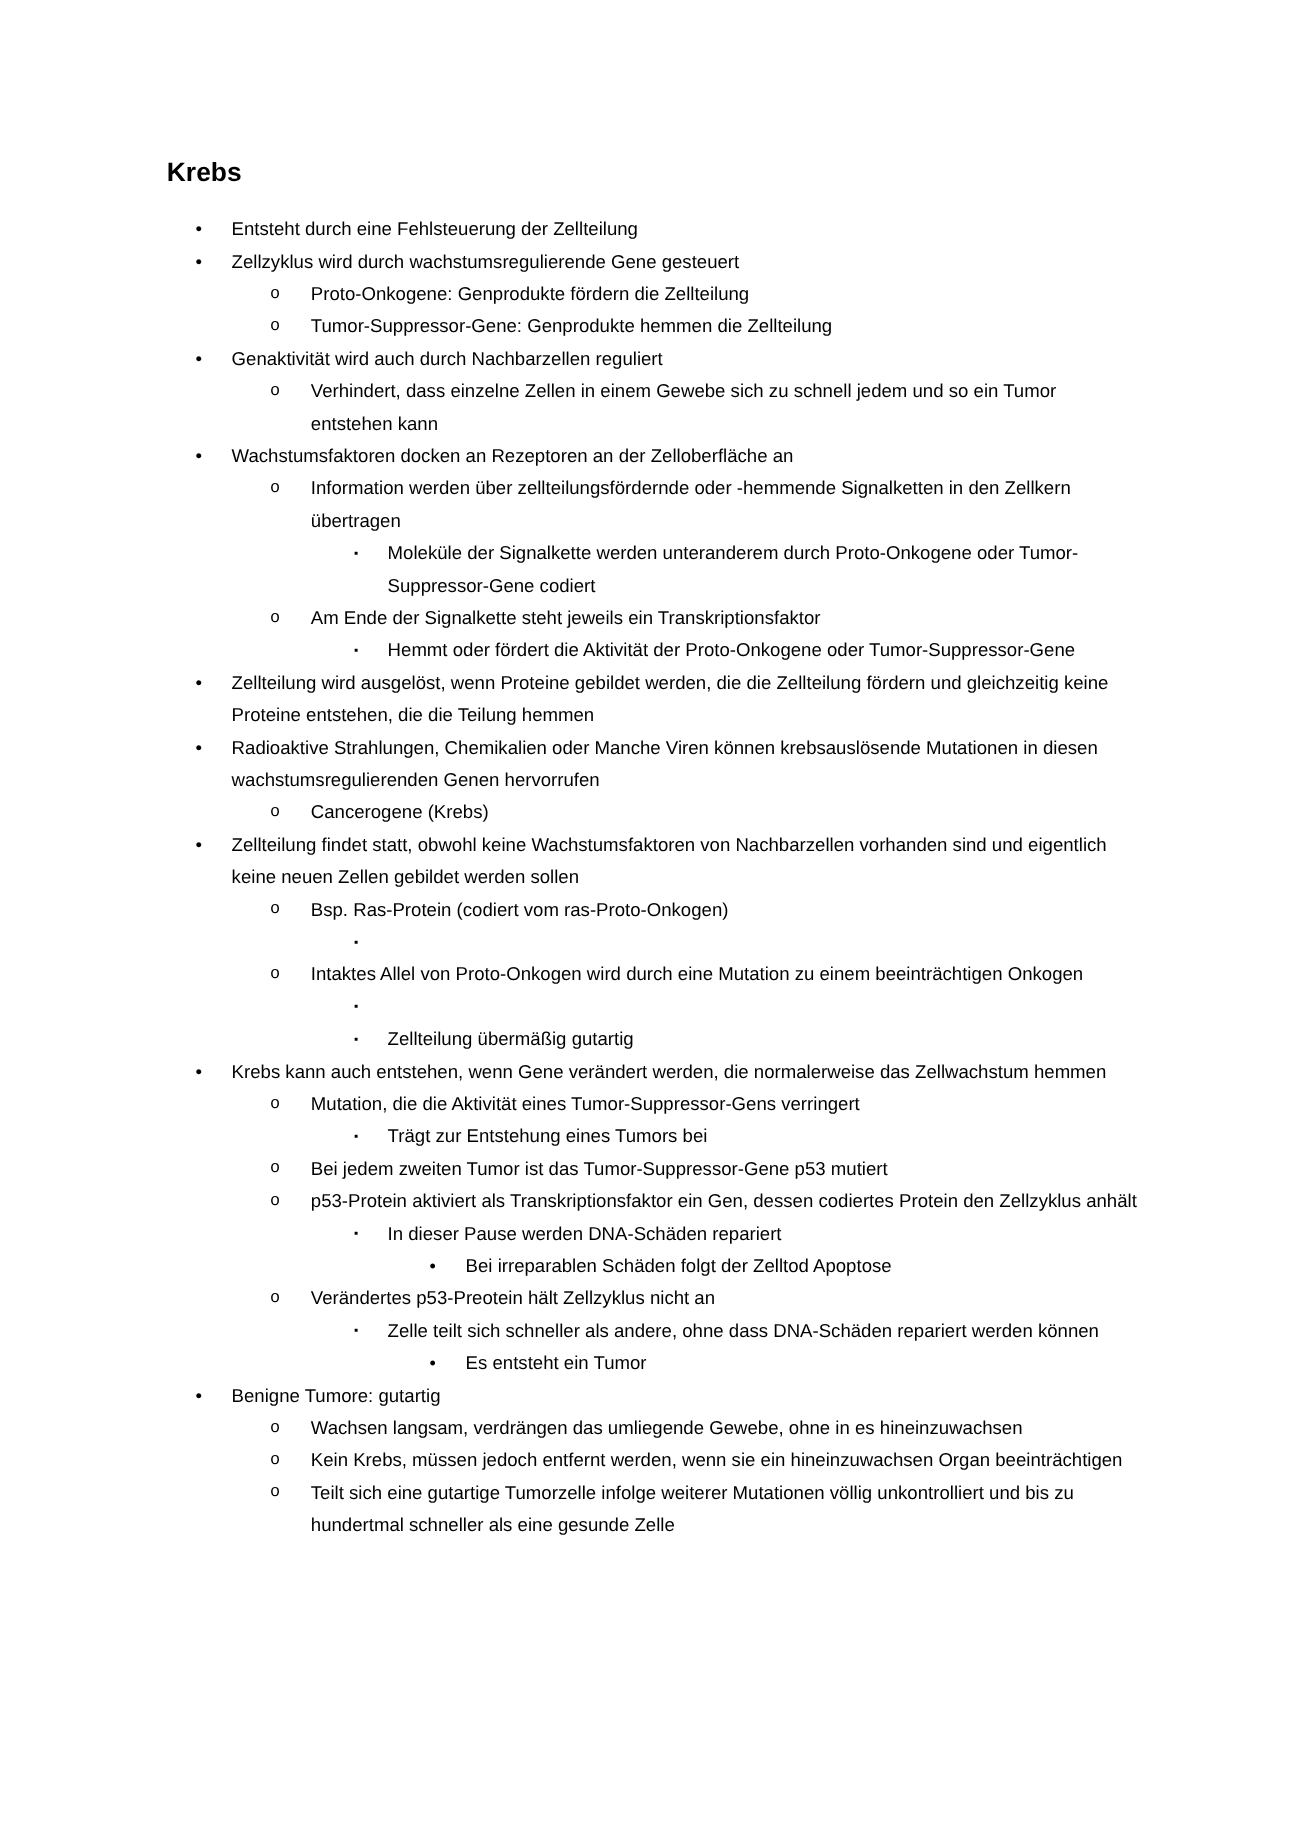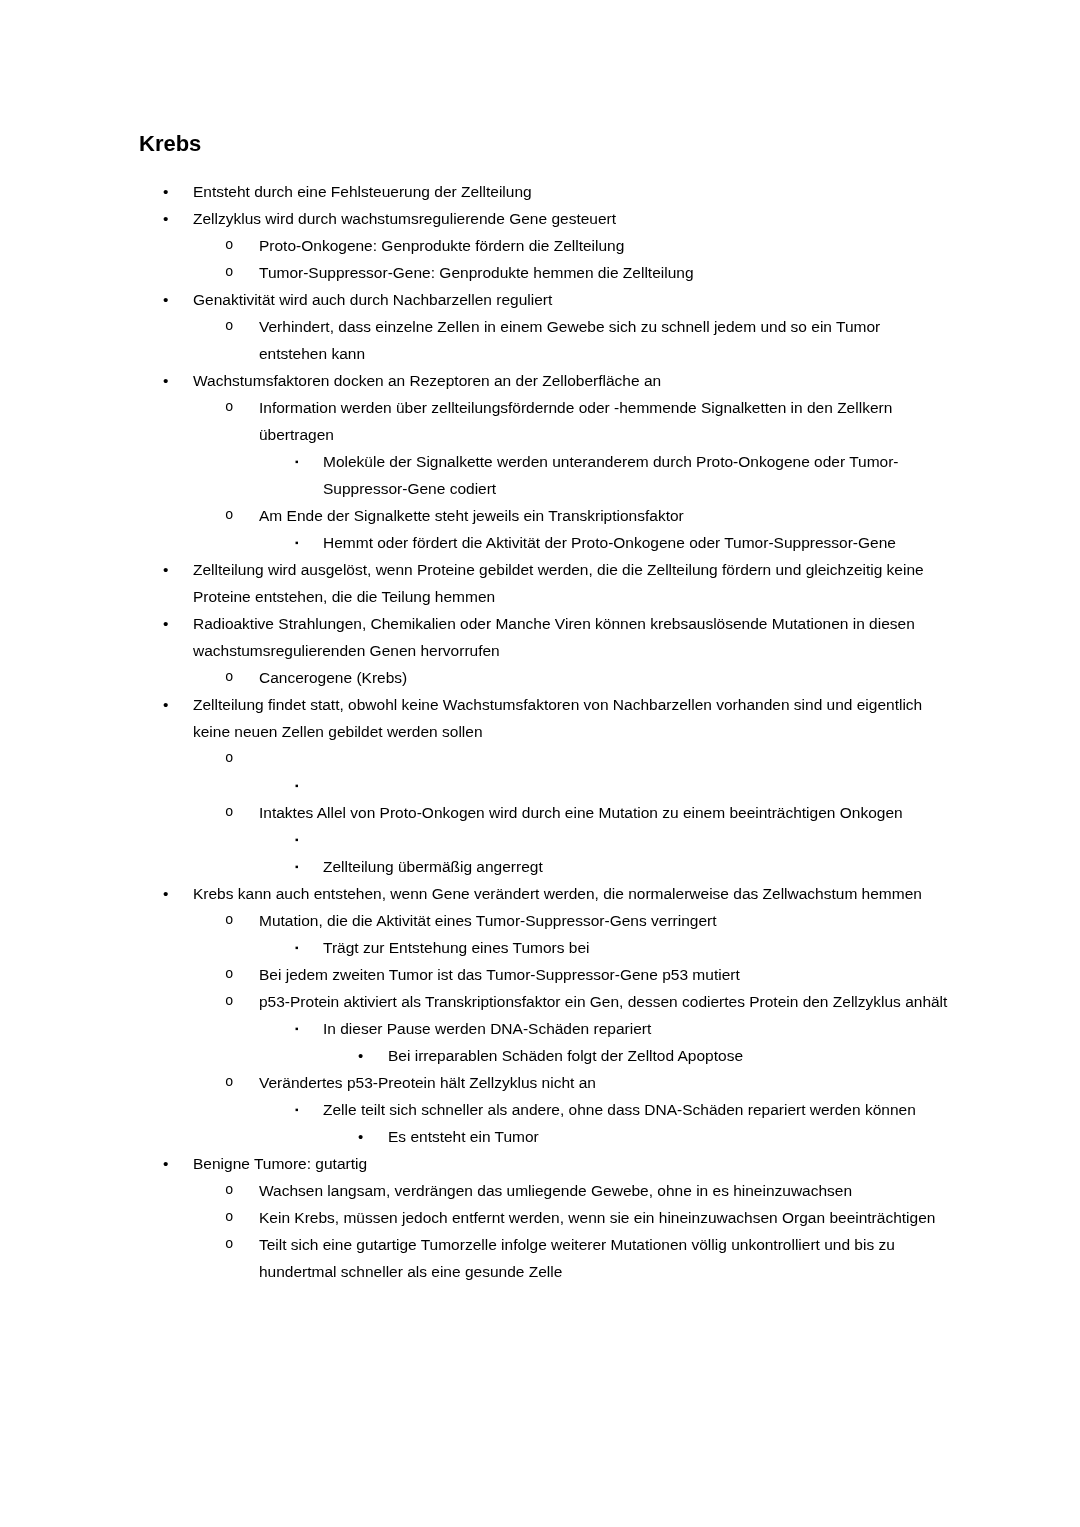--- a/index.html
+++ b/index.html
@@ -106,34 +106,35 @@
       <div class="item lvl2">
         <span class="marker">o</span>
         <span class="text"><b>Cancerogene</b><span> (Krebs)</span></span>
       </div>
       <div class="item lvl1">
         <span class="marker">•</span>
         <span class="text"><span>Zellteilung findet statt, obwohl keine Wachstumsfaktoren von Nachbarzellen vorhanden sind und eigentlich keine neuen Zellen gebildet werden sollen</span></span>
       </div>
       <div class="item lvl2">
         <span class="marker">o</span>
+        <span class="text"><span>Bsp. </span><b>Ras-Protein</b><span> (codiert vom ras-Proto-Onkogen)</span></span>
       </div>
       <div class="item lvl3">
         <span class="marker">▪</span>
       </div>
       <div class="item lvl2">
         <span class="marker">o</span>
         <span class="text"><span>Intaktes Allel von Proto-Onkogen wird durch eine </span><b>Mutation</b><span> zu einem beeinträchtigen Onkogen</span></span>
       </div>
       <div class="item lvl3">
         <span class="marker">▪</span>
       </div>
       <div class="item lvl3">
         <span class="marker">▪</span>
-        <span class="text"><span>Zellteilung </span><b>übermäßig angerregt</b></span>
+        <span class="text"><span>Zellteilung </span><b>übermäßig gutartig</b></span>
       </div>
       <div class="item lvl1">
         <span class="marker">•</span>
         <span class="text"><span>Krebs kann auch entstehen, wenn </span><b>Gene verändert</b><span> werden, die normalerweise das Zellwachstum hemmen</span></span>
       </div>
       <div class="item lvl2">
         <span class="marker">o</span>
         <span class="text"><span>Mutation, die die </span><b>Aktivität</b><span> eines Tumor-Suppressor-Gens </span><b>verringert</b></span>
       </div>
       <div class="item lvl3">

